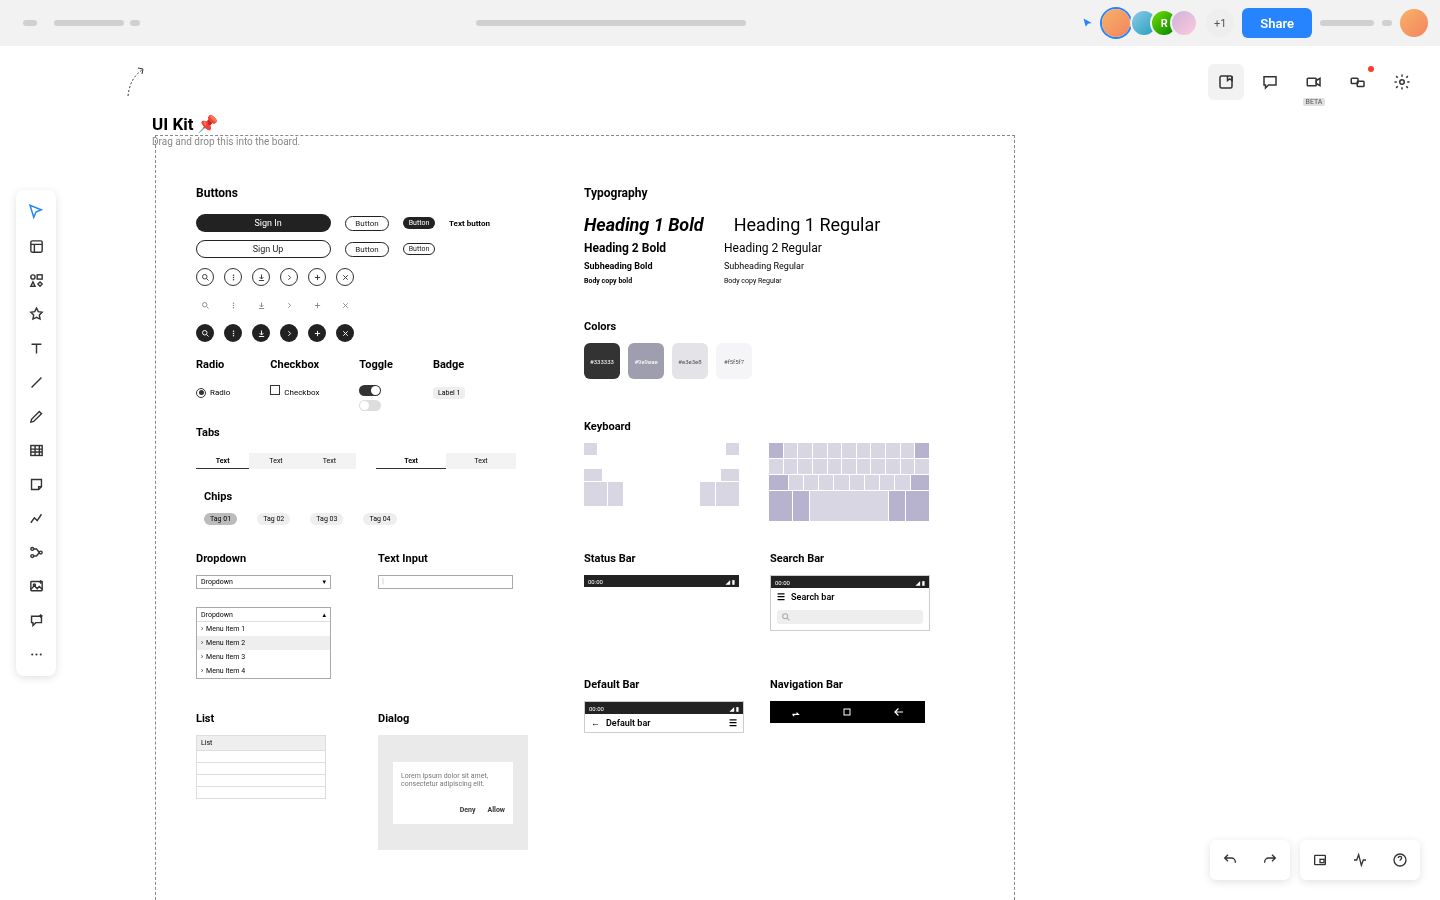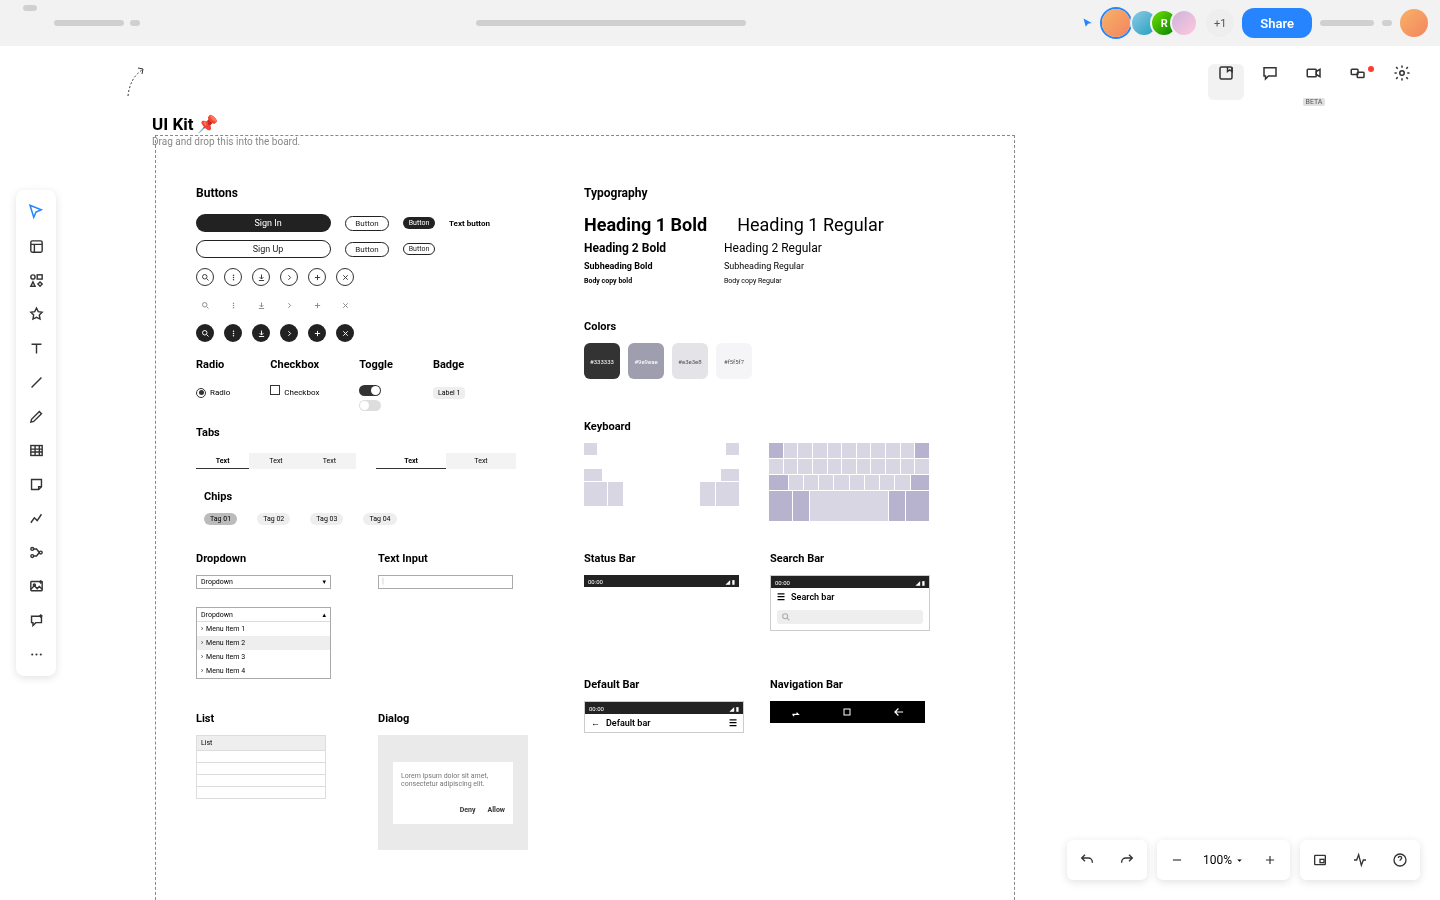--- a/index.html
+++ b/index.html
@@ -15,25 +15,25 @@
 .cursor-small { width:12px; height:12px; color:#2684ff; }
 .avatar { width:28px; height:28px; border-radius:50%; background:#ccc; display:flex; align-items:center; justify-content:center; font-size:11px; font-weight:600; color:#fff; }
 .avatar-ring { box-shadow:0 0 0 2px #2684ff; }
 .avatar-group { display:flex; }
 .avatar-group .avatar { margin-left:-8px; border:2px solid #f2f2f2; }
 .av-a{background:linear-gradient(135deg,#f7b267,#f4845f);}
 .av-b{background:linear-gradient(135deg,#8ecae6,#219ebc);}
 .av-c{background:linear-gradient(135deg,#70e000,#008000);}
 .av-d{background:linear-gradient(135deg,#cdb4db,#ffc8dd);}
 .plus-chip{width:28px;height:28px;border-radius:50%;background:#eee;display:flex;align-items:center;justify-content:center;font-size:11px;color:#555;}
-.share-btn{background:#2684ff;color:#fff;border:none;border-radius:12px;height:30px;padding:0 18px;font-size:13px;font-weight:600;cursor:pointer;}
+.share-btn{background:#2684ff;color:#fff;border:none;border-radius:6px;height:30px;padding:0 18px;font-size:13px;font-weight:600;cursor:pointer;}
 
 
 .right-top-tools{position:absolute;top:64px;right:20px;display:flex;gap:8px;}
-.tool-btn{width:36px;height:36px;border-radius:6px;display:flex;align-items:flex-start;justify-content:center;color:#333;cursor:pointer;position:relative;}
+.tool-btn{width:36px;height:36px;border-radius:6px;display:flex;align-items:center;justify-content:center;color:#333;cursor:pointer;position:relative;}
 .tool-btn.bg{background:#f2f2f2;}
 .beta-badge{position:absolute;bottom:-6px;font-size:7px;background:#e0e0e0;padding:0 3px;border-radius:2px;color:#555;}
 .red-dot{position:absolute;top:2px;right:2px;width:6px;height:6px;background:#ff3b30;border-radius:50%;}
 svg{display:block;}
 
 
 .left-tools{position:absolute;left:16px;top:190px;width:40px;background:#fff;border-radius:8px;box-shadow:0 2px 8px rgba(0,0,0,0.12);display:flex;flex-direction:column;align-items:center;padding:6px 0;gap:2px;}
 .lt-btn{width:32px;height:32px;border-radius:4px;display:flex;align-items:center;justify-content:center;color:#333;cursor:pointer;}
 .lt-btn.active{color:#2684ff;}
 
@@ -106,21 +106,21 @@
 .col-dialog{left:378px;top:712px;width:150px;}
 .list{border:1px solid #ddd;width:130px;}
 .list-head{background:#eee;font-size:7px;padding:3px 4px;}
 .list-row{height:12px;border-top:1px solid #ddd;}
 .dlg-bg{background:#eaeaea;width:150px;height:115px;display:flex;align-items:center;justify-content:center;}
 .dlg{background:#fff;width:120px;padding:10px 8px;font-size:7px;color:#777;}
 .dlg-actions{display:flex;justify-content:flex-end;gap:12px;margin-top:18px;font-size:7px;font-weight:700;color:#333;}
 
 .col-typo{left:584px;top:186px;}
 .typo-row{display:flex;gap:30px;margin-bottom:6px;align-items:baseline;}
-.h1b{font-size:18px;font-weight:700;} .h1r{font-size:18px;font-weight:400;}
+.h1b{font-size:18px;font-weight:700;font-style:italic;} .h1r{font-size:18px;font-weight:400;}
 .h2b{font-size:12px;font-weight:700;} .h2r{font-size:12px;font-weight:400;}
 .shb{font-size:9px;font-weight:700;} .shr{font-size:9px;font-weight:400;}
 .bcb{font-size:7px;font-weight:700;} .bcr{font-size:7px;font-weight:400;}
 
 .col-colors{left:584px;top:320px;}
 .swatches{display:flex;gap:8px;}
 .sw{width:36px;height:36px;border-radius:6px;font-size:6px;display:flex;align-items:center;justify-content:center;}
 
 .col-kb{left:584px;top:420px;}
 .kb-pair{display:flex;gap:30px;}
@@ -313,38 +313,20 @@
         </svg>
       </div>
     <div class="br-btn">
         <svg width="16" height="16" viewBox="0 0 24 24" fill="none" stroke="currentColor" stroke-width="2">
           <path d="M15 14l5-5-5-5M20 9H10a6 6 0 00-6 6v1"></path>
         </svg>
       </div>
   </div>
   <div class="br-group">
     <div class="br-btn">
-        <svg width="14" height="14" viewBox="0 0 24 24" stroke="currentColor" stroke-width="2">
-          <path d="M5 12h14"></path>
-        </svg>
-      </div>
-    <div class="zoom-label">
-        <span>100%</span>
-        <svg width="9" height="9" viewBox="0 0 24 24" fill="currentColor">
-          <path d="M6 9l6 6 6-6z"></path>
-        </svg>
-      </div>
-    <div class="br-btn">
-        <svg width="14" height="14" viewBox="0 0 24 24" stroke="currentColor" stroke-width="2">
-          <path d="M12 5v14M5 12h14"></path>
-        </svg>
-      </div>
-  </div>
-  <div class="br-group">
-    <div class="br-btn">
         <svg width="16" height="16" viewBox="0 0 24 24" fill="none" stroke="currentColor" stroke-width="2">
           <rect x="4" y="5" width="16" height="14" rx="1"></rect>
           <rect x="12" y="11" width="6" height="5"></rect>
         </svg>
       </div>
     <div class="br-btn">
         <svg width="16" height="16" viewBox="0 0 24 24" fill="none" stroke="currentColor" stroke-width="2">
           <path d="M3 12h4l3-8 4 16 3-8h4"></path>
         </svg>
       </div>

